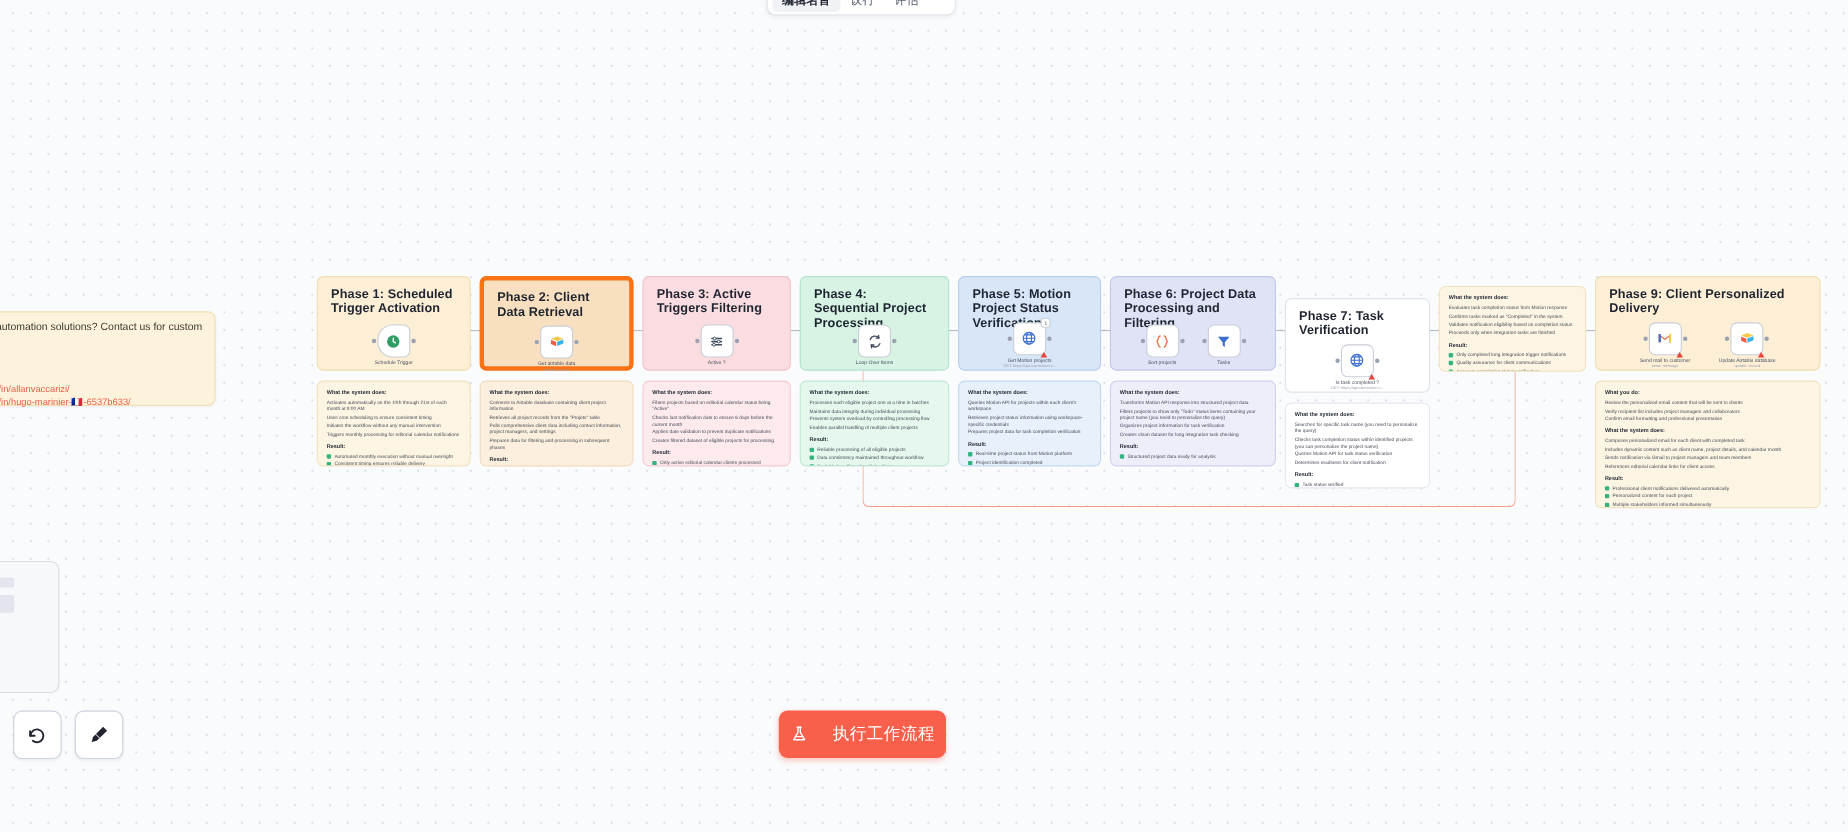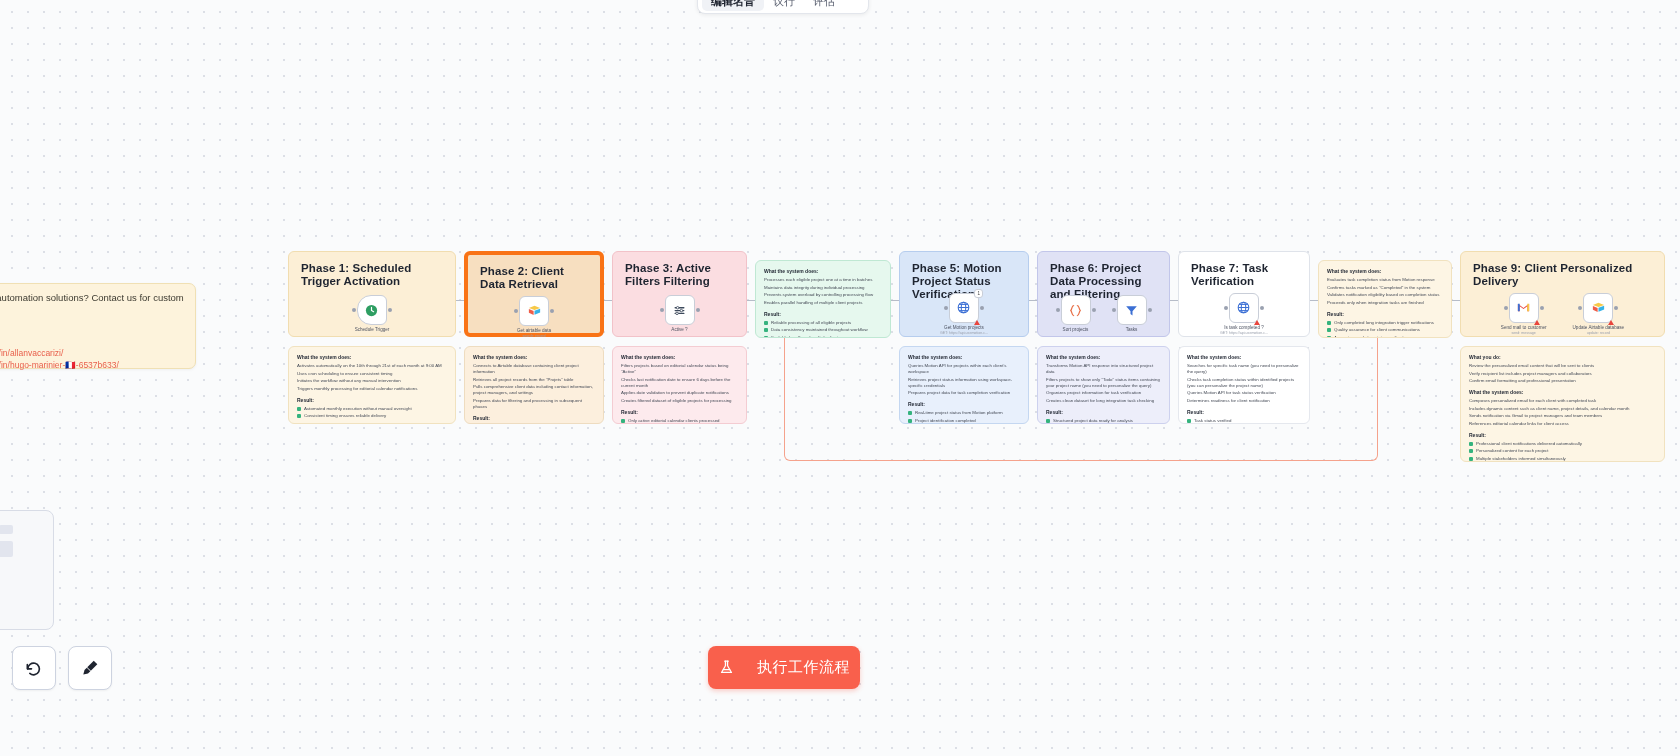--- a/index.html
+++ b/index.html
@@ -144,21 +144,21 @@
   .t-orange .phase-head{background:#f7dfc0;border:4px solid #f97316;}
   .t-orange .phase-desc{background:#fcefdd;border:1px solid #eedcc0;}
   .t-pink .phase-head{background:#fbdde1;border:1px solid #f2c2c9;}
   .t-pink .phase-desc{background:#fdeaed;border:1px solid #f4ccd2;}
   .t-green .phase-head{background:#d7f3e3;border:1px solid #b2e3cb;}
   .t-green .phase-desc{background:#e6f8ee;border:1px solid #bfe8d3;}
   .t-blue .phase-head{background:#d9e6f8;border:1px solid #b6cdee;}
   .t-blue .phase-desc{background:#e8f0fc;border:1px solid #c4d7f1;}
   .t-periwinkle .phase-head{background:#e0e2f5;border:1px solid #c2c6ea;}
   .t-periwinkle .phase-desc{background:#edeefa;border:1px solid #cdd1ee;}
-  .t-white .phase-head{background:#ffffff;border:1px solid #dfe3ea;}
+  .t-white .phase-head{background:#ffffff;border:1px solid #dfe3ea;margin-top:20px;}
   .t-white .phase-desc{background:#ffffff;border:1px solid #e5e8ee;}
 
   .conn-line{
     position:absolute;top:296px;height:1.2px;background:#b6bcc8;z-index:5;
   }
   .loopback{
     position:absolute;border:1.2px solid #f5a28c;border-top:none;z-index:4;
     border-bottom-left-radius:6px;border-bottom-right-radius:6px;
   }
 </style>
@@ -206,21 +206,21 @@
 <button id="run-btn">
   <svg width="17" height="17" viewBox="0 0 24 24" fill="none" stroke="#ffffff" stroke-width="1.8" stroke-linecap="round" stroke-linejoin="round">
     <path d="M9.5 3 L14.5 3"></path>
     <path d="M10.5 3 L10.5 9.5 L5 19 L19 19 L13.5 9.5 L13.5 3"></path>
     <path d="M7.6 15 L16.4 15"></path>
   </svg>
   <span class="run-label">执行工作流程</span>
 </button>
 
 <div id="phase-strip">
-    <div class="phase t-amber" style="width: 168px;">
+    <div class="phase t-amber" style="width: 140px;">
       <div class="phase-head">
         <div class="phase-title">Phase 1: Scheduled Trigger Activation</div>
         <div class="phase-nodes">
           <div class="node">
             <div class="node-box lefty">
               <svg width="15" height="15" viewBox="0 0 24 24">
         <circle cx="12" cy="12" r="9" fill="#2e9e62"></circle>
         <path d="M12 7 L12 12 L15.4 14" stroke="#fff" stroke-width="1.9" fill="none" stroke-linecap="round"></path>
               </svg>
               <span class="port l"></span>
@@ -265,21 +265,21 @@
         <div class="desc-li">Connects to Airtable database containing client project information</div>
         <div class="desc-li">Retrieves all project records from the "Projets" table</div>
         <div class="desc-li">Pulls comprehensive client data including contact information, project managers, and settings</div>
         <div class="desc-li">Prepares data for filtering and processing in subsequent phases</div>
         <div class="res-h">Result:</div>
         <div class="res-li">Complete client database synchronized</div>
       </div>
     </div>
     <div class="phase t-pink" style="width: 135px;">
       <div class="phase-head">
-        <div class="phase-title">Phase 3: Active Filters Filtering</div>
+        <div class="phase-title">Phase 3: Active Triggers Filtering</div>
         <div class="phase-nodes">
           <div class="node">
             <div class="node-box">
               <svg width="15" height="15" viewBox="0 0 24 24">
         <rect x="4" y="6.5" width="16" height="2.2" rx="1.1" fill="#3d4a5c"></rect>
         <rect x="4" y="11" width="16" height="2.2" rx="1.1" fill="#3d4a5c"></rect>
         <rect x="4" y="15.5" width="16" height="2.2" rx="1.1" fill="#3d4a5c"></rect>
         <circle cx="9" cy="7.6" r="2" fill="#fff" stroke="#3d4a5c" stroke-width="1.3"></circle>
         <circle cx="15" cy="12.1" r="2" fill="#fff" stroke="#3d4a5c" stroke-width="1.3"></circle>
         <circle cx="8" cy="16.6" r="2" fill="#fff" stroke="#3d4a5c" stroke-width="1.3"></circle>
@@ -295,20 +295,38 @@
         <div class="desc-h">What the system does:</div>
         <div class="desc-li">Filters projects based on editorial calendar status being "Active"</div>
         <div class="desc-li">Checks last notification date to ensure 6 days before the current month</div>
         <div class="desc-li">Applies date validation to prevent duplicate notifications</div>
         <div class="desc-li">Creates filtered dataset of eligible projects for processing</div>
         <div class="res-h">Result:</div>
         <div class="res-li">Only active editorial calendar clients processed</div>
       </div>
     </div>
     <div class="phase t-green" style="width: 136px;">
+      <div class="phase-head">
+        <div class="phase-title">Phase 4: Sequential Project Processing</div>
+        <div class="phase-nodes">
+          <div class="node">
+            <div class="node-box">
+              <svg width="15" height="15" viewBox="0 0 24 24" fill="none" stroke="#3d4a5c" stroke-width="2" stroke-linecap="round">
+        <path d="M5 9 A7 7 0 0 1 17 6.5"></path>
+                <path d="M17 3 L17.6 7 L13.6 7"></path>
+        <path d="M19 15 A7 7 0 0 1 7 17.5"></path>
+                <path d="M7 21 L6.4 17 L10.4 17"></path>
+              </svg>
+              <span class="port l"></span>
+              <span class="port r"></span>
+            </div>
+            <div class="node-label">Loop Over Items</div>
+          </div>
+        </div>
+      </div>
       <div class="phase-desc" style="height: 78px; overflow: hidden;">
         <div class="desc-h">What the system does:</div>
         <div class="desc-li">Processes each eligible project one at a time in batches</div>
         <div class="desc-li">Maintains data integrity during individual processing</div>
         <div class="desc-li">Prevents system overload by controlling processing flow</div>
         <div class="desc-li">Enables parallel handling of multiple client projects</div>
         <div class="res-h">Result:</div>
         <div class="res-li">Reliable processing of all eligible projects</div>
         <div class="res-li">Data consistency maintained throughout workflow</div>
         <div class="res-li">Scalable handling of multiple clients</div>
@@ -340,21 +358,21 @@
       <div class="phase-desc" style="height: 78px; overflow: hidden;">
         <div class="desc-h">What the system does:</div>
         <div class="desc-li">Queries Motion API for projects within each client's workspace</div>
         <div class="desc-li">Retrieves project status information using workspace-specific credentials</div>
         <div class="desc-li">Prepares project data for task completion verification</div>
         <div class="res-h">Result:</div>
         <div class="res-li">Real-time project status from Motion platform</div>
         <div class="res-li">Project identification completed</div>
       </div>
     </div>
-    <div class="phase t-periwinkle" style="width: 133px;">
+    <div class="phase t-periwinkle" style="width: 151px;">
       <div class="phase-head">
         <div class="phase-title">Phase 6: Project Data Processing and Filtering</div>
         <div class="phase-nodes">
           <div class="node">
             <div class="node-box">
               <svg width="15" height="15" viewBox="0 0 24 24" fill="none" stroke="#e8724a" stroke-width="2" stroke-linecap="round">
         <path d="M9 4 C6 4 6.5 10 4.5 12 C6.5 14 6 20 9 20"></path>
         <path d="M15 4 C18 4 17.5 10 19.5 12 C17.5 14 18 20 15 20"></path>
               </svg>
               <span class="port l"></span>

